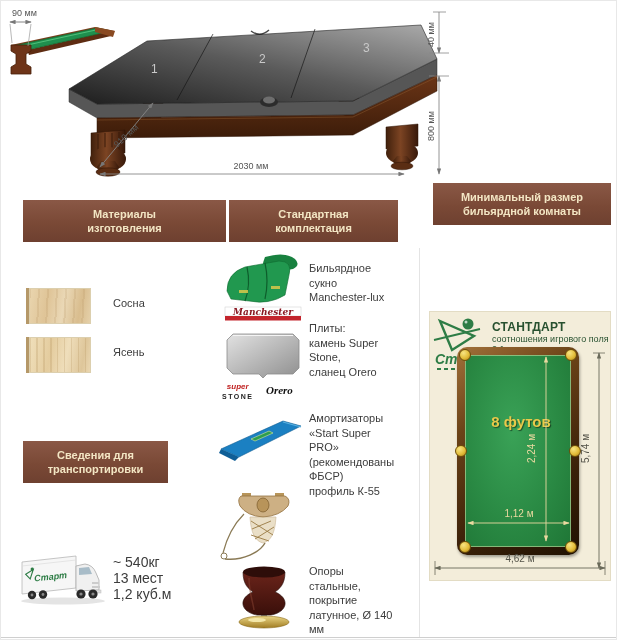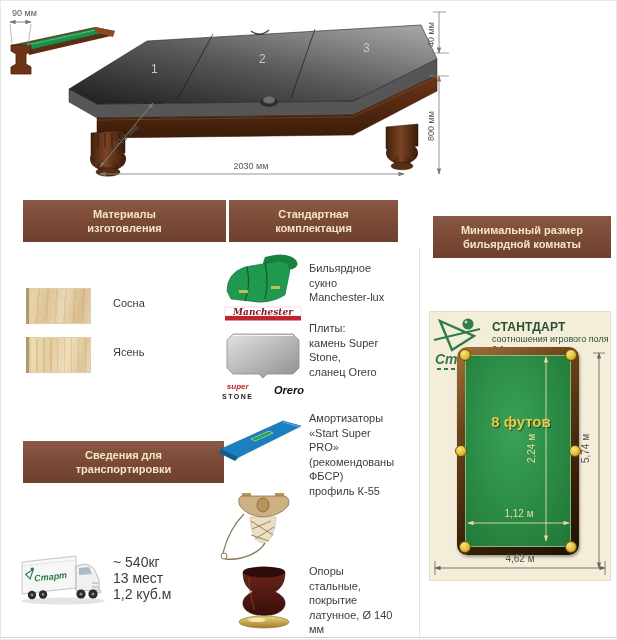--- a/index.html
+++ b/index.html
@@ -143,29 +143,29 @@
     <line x1="438" y1="75" x2="438" y2="173" stroke="#888" stroke-width="0.9" marker-start="url(#arr)" marker-end="url(#arr)"></line>
     <line x1="428" y1="75" x2="448" y2="75" stroke="#888" stroke-width="0.8"></line>
     <text class="dim-label" transform="translate(433,46) rotate(-90)">40 мм</text>
     <text class="dim-label" transform="translate(433,140) rotate(-90)">800 мм</text>
   </svg>
 
   <div class="hdr" style="left:22px;top:199px;width:203px">Материалы
 изготовления</div>
   <div class="hdr" style="left:228px;top:199px;width:169px">Стандартная
 комплектация</div>
-  <div class="hdr" style="left:432px;top:215px;width:178px">Минимальный размер
+  <div class="hdr" style="left:432px;top:182px;width:178px">Минимальный размер
 бильярдной комнаты</div>
 
   <div class="wood" style="top:287px"></div>
   <div class="wlabel" style="top:296px">Сосна</div>
   <div class="wood wood2" style="top:336px"></div>
   <div class="wlabel" style="top:345px">Ясень</div>
 
-  <div class="hdr" style="left:22px;top:440px;width:201px">Сведения для
+  <div class="hdr" style="left:22px;top:440px;width:145px">Сведения для
 транспортировки</div>
 
   <svg class="abs" style="left:17px;top:545px" width="90" height="60" viewBox="0 0 90 60">
     <ellipse cx="45" cy="55" rx="42" ry="3.5" fill="#e4e4e4"></ellipse>
     <polygon points="4,16 58,10 58,42 4,48" fill="#f6f6f6" stroke="#b8b8b8" stroke-width="0.8"></polygon>
     <line x1="4" y1="20" x2="58" y2="14" stroke="#ddd" stroke-width="0.7"></line>
     <g transform="rotate(-6 30 30)">
       <text x="16" y="34" font-size="9" font-weight="bold" font-style="italic" fill="#2e7d46" font-family="Liberation Sans, sans-serif">Старт</text>
       <path d="M8,26 L16,22 L12,31 Z" fill="none" stroke="#2e7d46" stroke-width="1.1"></path>
       <circle cx="15" cy="21.5" r="1.6" fill="#2e7d46"></circle>
@@ -213,21 +213,21 @@
       </linearGradient>
     </defs>
     <polygon points="12,2 72,2 78,8 78,36 72,42 46,42 42,46 38,42 12,42 6,36 6,8" fill="url(#grayGrad)" stroke="#8a8a8a" stroke-width="0.8"></polygon>
     <line x1="12" y1="3.5" x2="72" y2="3.5" stroke="#f4f4f4" stroke-width="1"></line>
   </svg>
   <div class="abs" style="left:221px;top:379px;width:86px">
     <span style="display:inline-block;vertical-align:top;text-align:center;line-height:7px">
       <span style="font-size:8px;font-weight:bold;font-style:italic;color:#c02020">super</span><br>
       <span style="font-size:7px;font-weight:bold;letter-spacing:1.5px;color:#222">STONE</span>
     </span>
-    <span style="display:inline-block;margin-left:16px;font-size:11px;font-weight:bold;font-style:italic;color:#111;font-family:Liberation Sans, sans-serif">Orero</span>
+    <span style="display:inline-block;margin-left:8px;font-size:11px;font-weight:bold;font-style:italic;color:#111;font-family:Liberation Serif, serif">Orero</span>
   </div>
   <div class="itxt" style="top:320px">Плиты:
 камень Super
 Stone,
 сланец Orero</div>
 
   <svg class="abs" style="left:216px;top:412px" width="90" height="50" viewBox="0 0 90 50">
     <polygon points="4,36 22,44 18,48 2,40" fill="#0f5e96"></polygon>
     <polygon points="4,36 66,8 84,13 22,44" fill="#1b80c2" stroke="#0e5c92" stroke-width="0.6"></polygon>
     <line x1="66" y1="9" x2="84" y2="14" stroke="#5ab0e0" stroke-width="1.2"></line>

